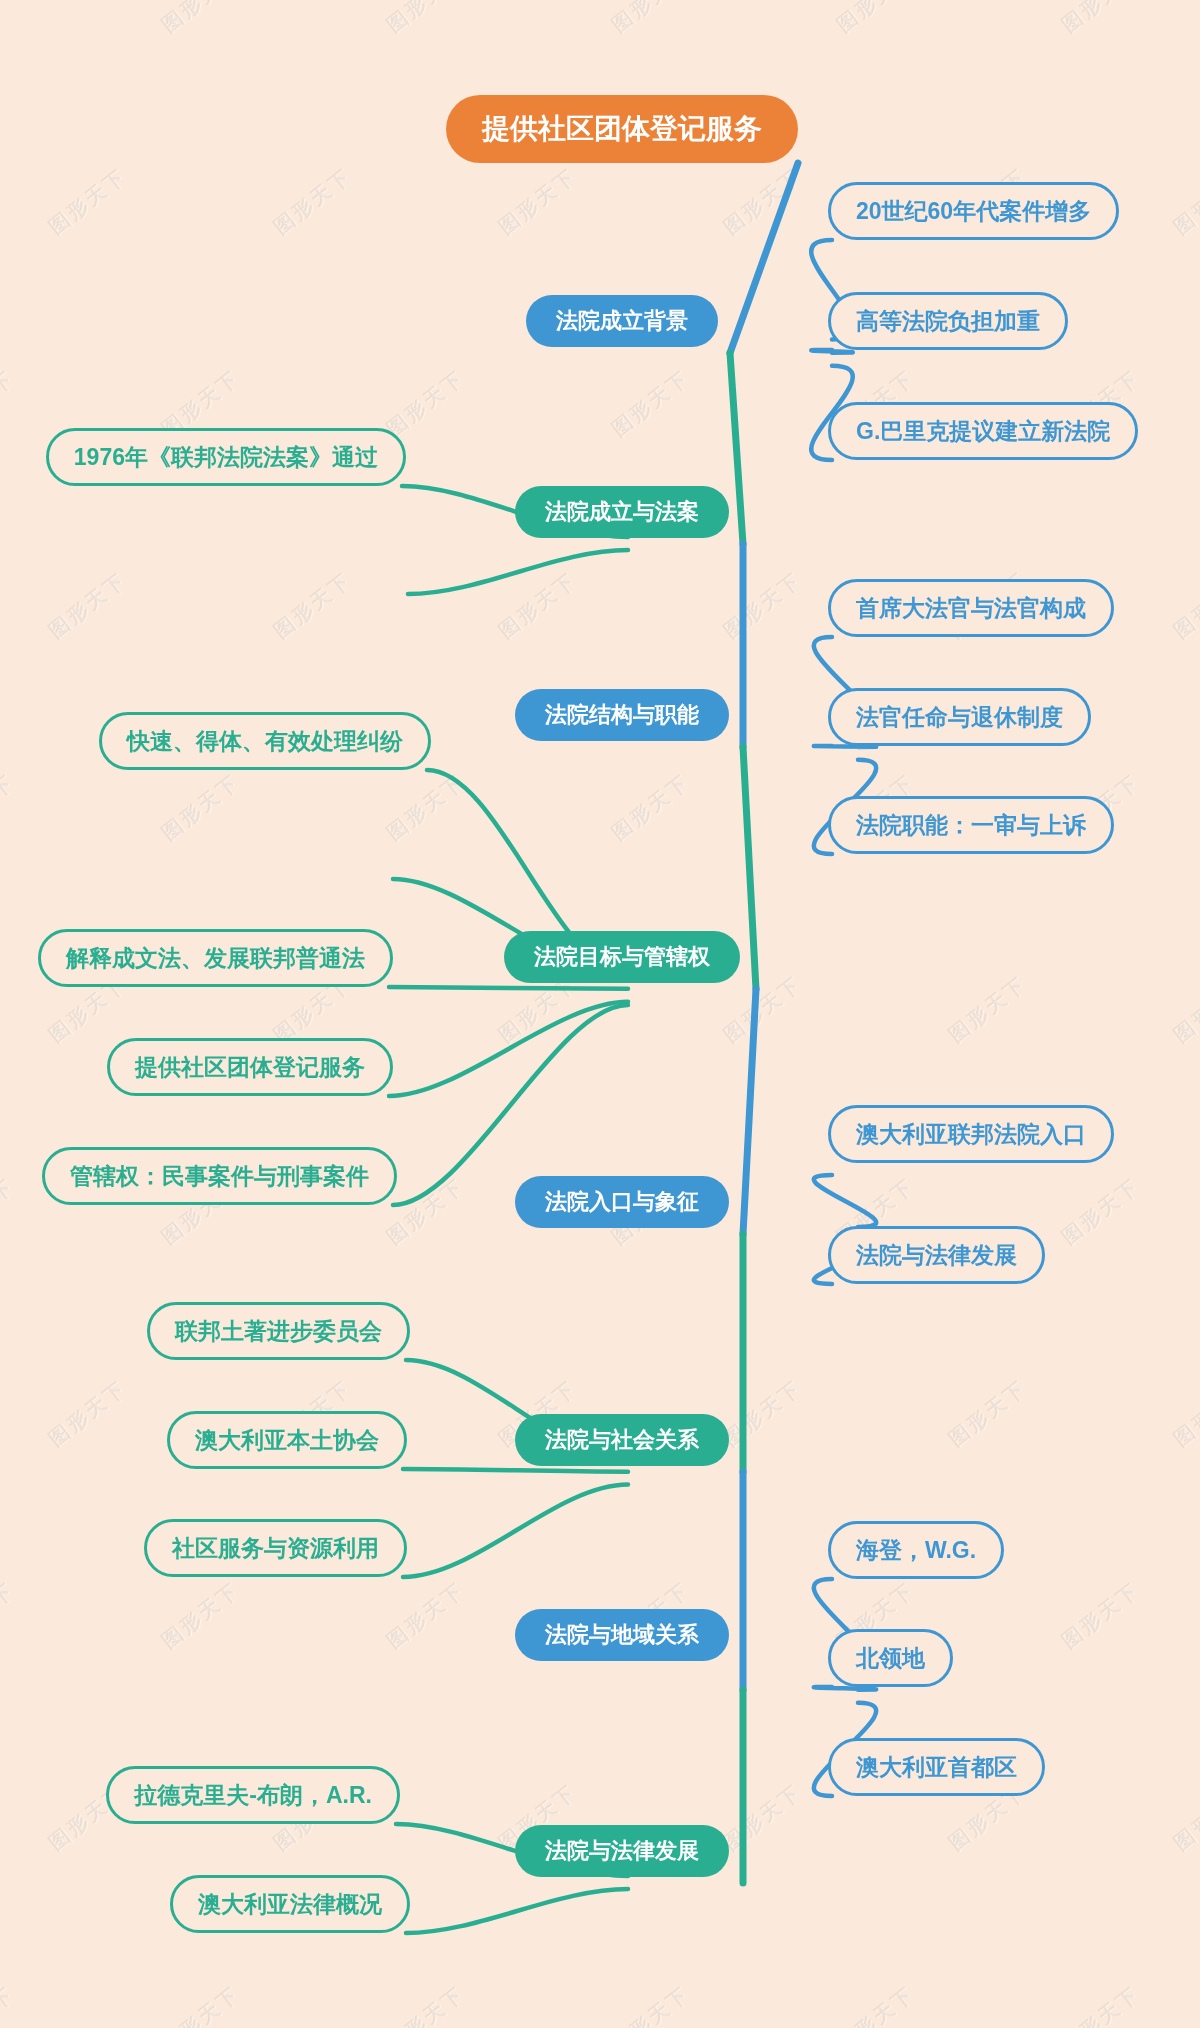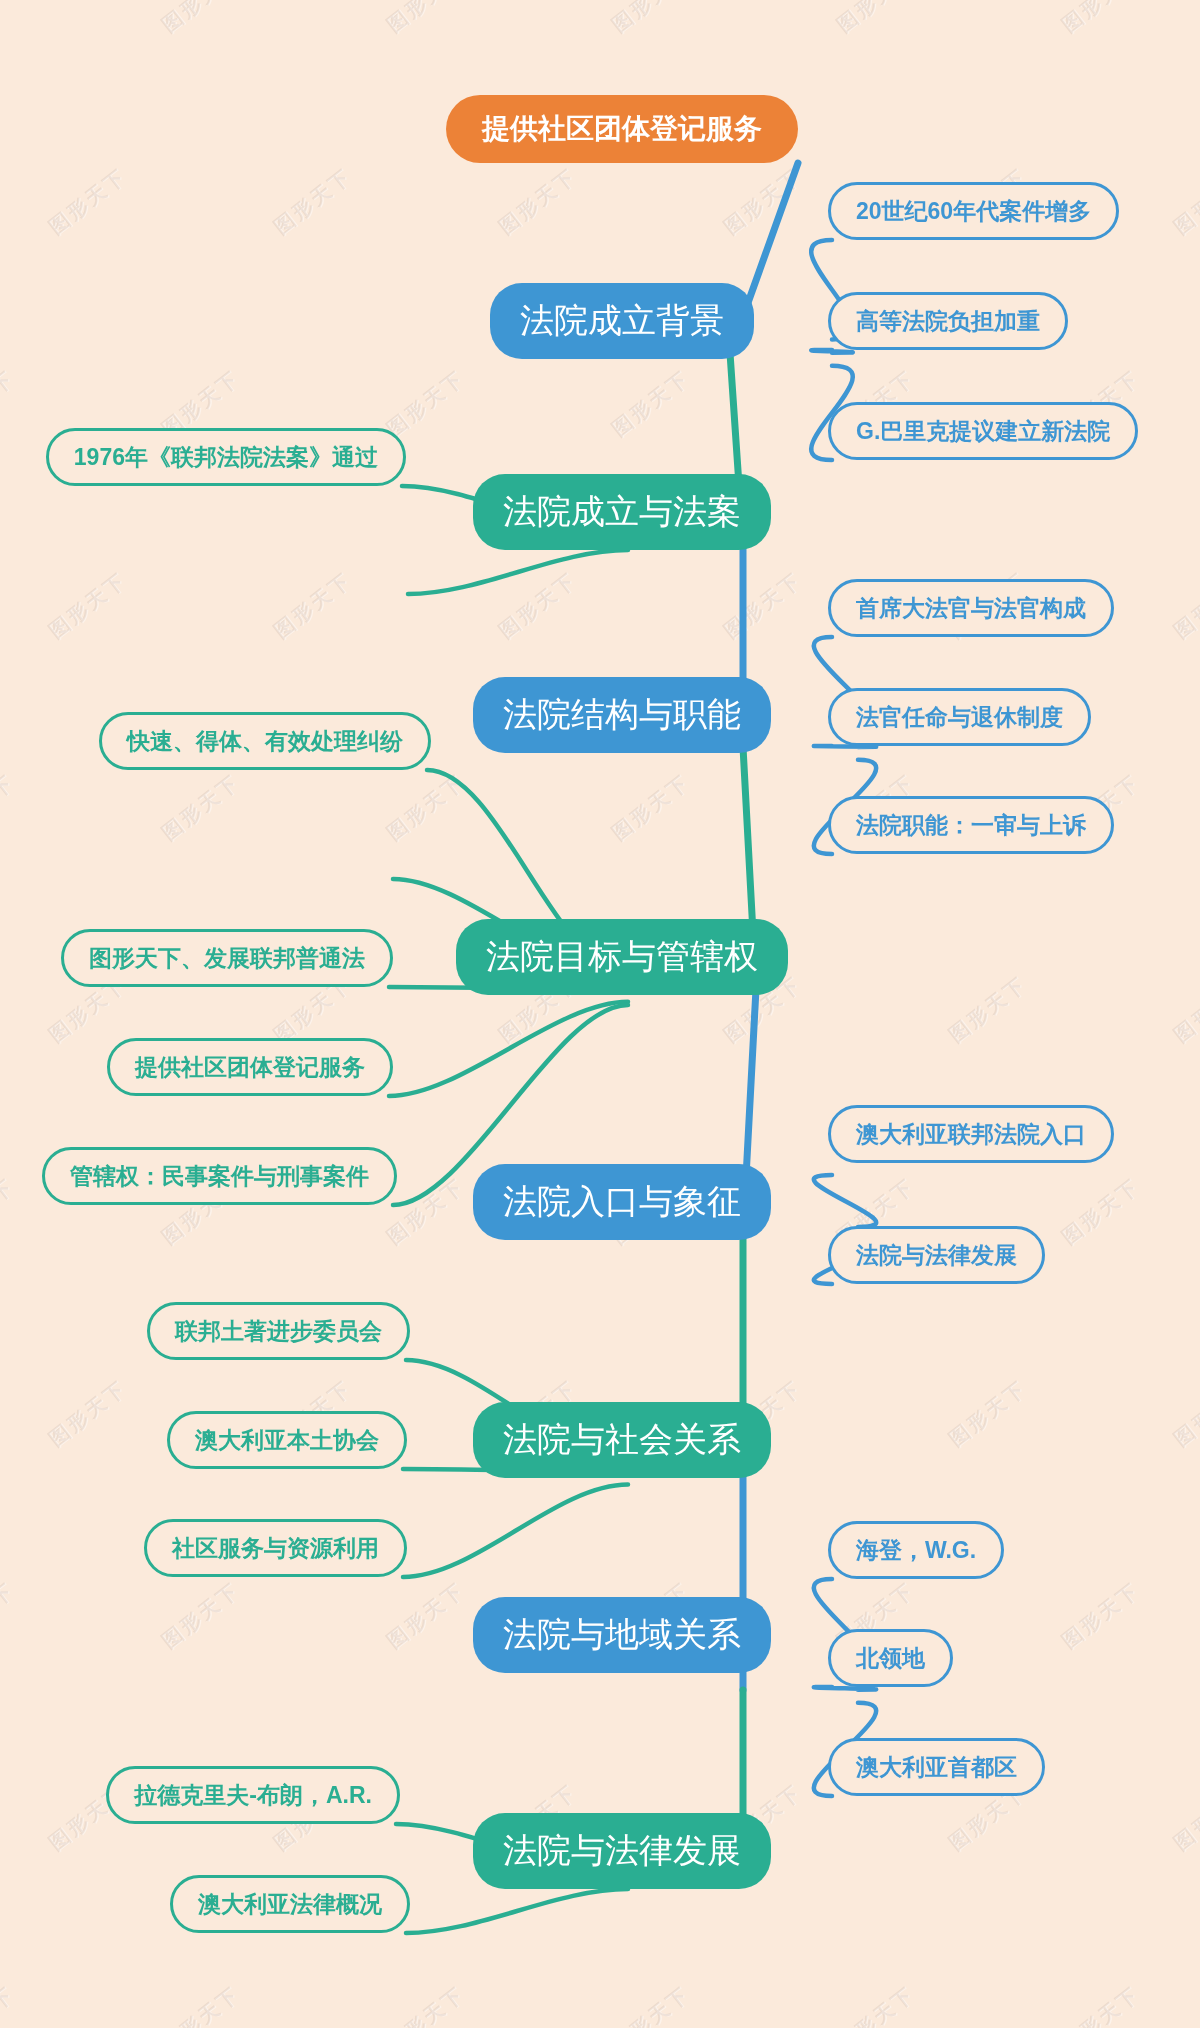--- a/index.html
+++ b/index.html
@@ -39,22 +39,22 @@
     transform:translate(-50%,-50%);
     background:var(--orange);
     color:#fff;
     font-size:28px;font-weight:bold;
     height:68px;padding:0 36px;border-radius:34px;
   }
   .branch{
     left:622px;
     transform:translate(-50%,-50%);
     color:#fff;
-    font-size:34px;font-weight:normal;
-    height:76px;padding:0 30px;border-radius:32px;
+    font-size:22px;font-weight:bold;
+    height:52px;padding:0 30px;border-radius:32px;
   }
   .branch.blue{background:var(--blue);}
   .branch.teal{background:var(--teal);}
   .leaf{
     transform:translateY(-50%);
     background:var(--bg);
     font-size:23px;font-weight:bold;
     height:58px;padding:0 25px;border-radius:29px;
     border:3px solid;
   }
@@ -184,21 +184,21 @@
   <div class="node leaf blue" style="top:321px;left:828px">高等法院负担加重</div>
   <div class="node leaf blue" style="top:431px;left:828px">G.巴里克提议建立新法院</div>
 
   <div class="node leaf teal" style="top:457px;right:794px">1976年《联邦法院法案》通过</div>
 
   <div class="node leaf blue" style="top:608px;left:828px">首席大法官与法官构成</div>
   <div class="node leaf blue" style="top:717px;left:828px">法官任命与退休制度</div>
   <div class="node leaf blue" style="top:825px;left:828px">法院职能：一审与上诉</div>
 
   <div class="node leaf teal" style="top:741px;right:769px">快速、得体、有效处理纠纷</div>
-  <div class="node leaf teal" style="top:958px;right:807px">图形天下、发展联邦普通法</div>
+  <div class="node leaf teal" style="top:958px;right:807px">解释成文法、发展联邦普通法</div>
   <div class="node leaf teal" style="top:1067px;right:807px">提供社区团体登记服务</div>
   <div class="node leaf teal" style="top:1176px;right:803px">管辖权：民事案件与刑事案件</div>
 
   <div class="node leaf blue" style="top:1134px;left:828px">澳大利亚联邦法院入口</div>
   <div class="node leaf blue" style="top:1255px;left:828px">法院与法律发展</div>
 
   <div class="node leaf teal" style="top:1440px;right:793px">澳大利亚本土协会</div>
   <div class="node leaf teal" style="top:1331px;right:790px">联邦土著进步委员会</div>
   <div class="node leaf teal" style="top:1548px;right:793px">社区服务与资源利用</div>
 

